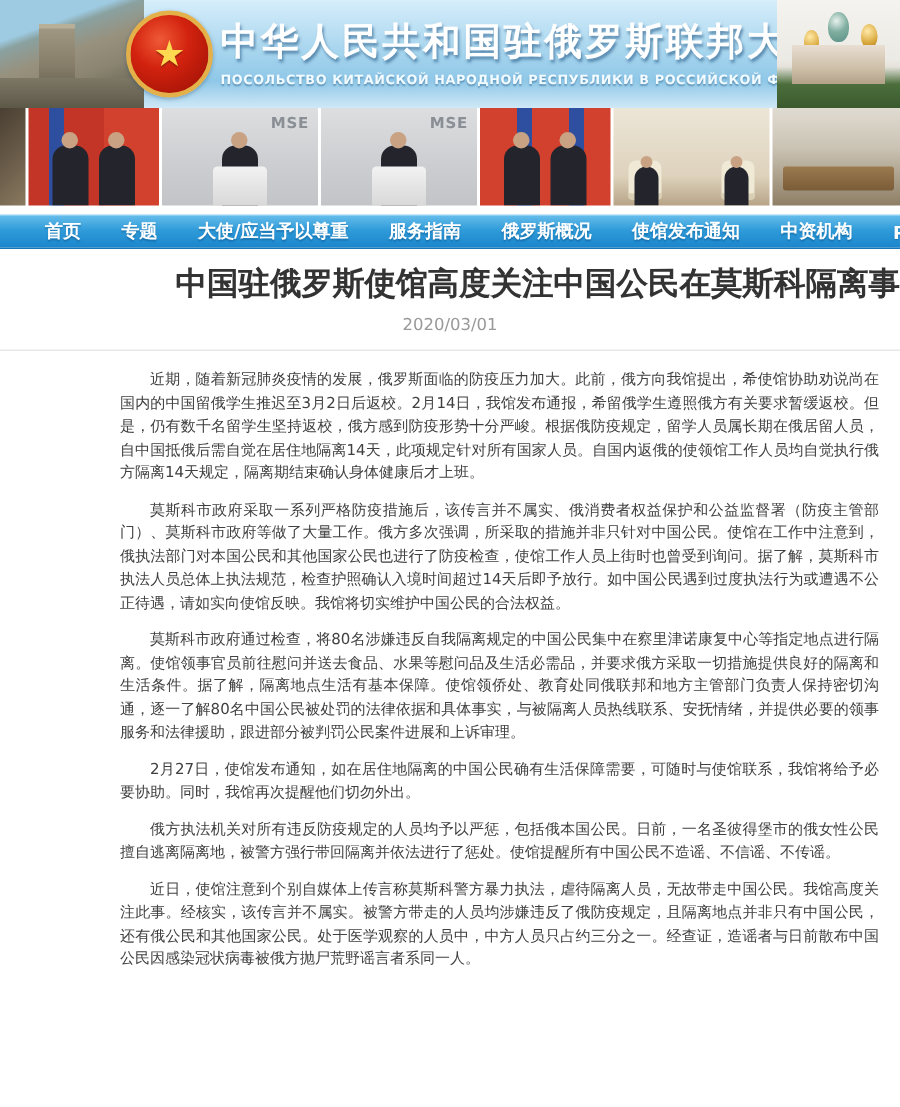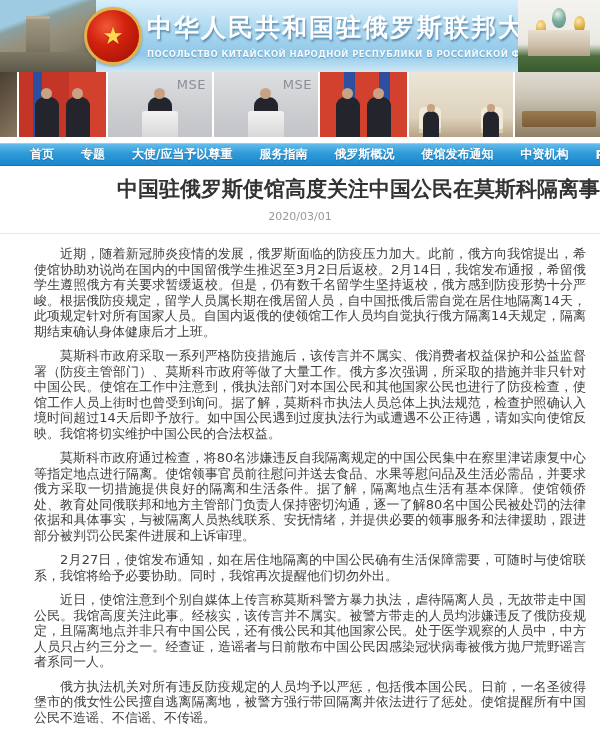--- a/index.html
+++ b/index.html
@@ -74,21 +74,21 @@
   .photo-4 { width:87px; background:linear-gradient(90deg,#d2402e 0 28%,#2e4fa0 28% 40%,#d2402e 40% 68%,#2e4fa0 68% 80%,#d2402e 80% 100%); }
   .photo-5 { width:104px; background:linear-gradient(180deg,#ece6d8 0%,#ded2bc 70%,#b7a487 100%); }
   .photo-6 { width:88px; margin-right:0; background:linear-gradient(180deg,#e0dbd1 0%,#cbc4b5 40%,#8e7e64 100%); }
   .fig { position:absolute; bottom:0; width:24px; height:40px; border-radius:9px 9px 0 0; background:#23242c; }
   .fig::before { content:""; position:absolute; top:-9px; left:6px; width:11px; height:11px; border-radius:50%; background:#c9a283; }
   .fig-l { left:16px; } .fig-r { right:16px; }
   .fig-c { left:50%; transform:translateX(-50%); }
   .fig-sm { width:16px; height:26px; } .fig-sm::before { width:8px; height:8px; left:4px; top:-7px; }
   .podium { position:absolute; bottom:0; left:50%; transform:translateX(-50%); width:36px; height:26px;
     background:linear-gradient(180deg,#f2f2f2 0%,#d8d8d8 100%); border-radius:3px 3px 0 0; }
-  .msc-logo { position:absolute; top:5px; right:6px; font-size:13px; font-weight:normal; color:#8a8f96; letter-spacing:.5px; }
+  .msc-logo { position:absolute; top:5px; right:6px; font-size:10px; font-weight:bold; color:#8a8f96; letter-spacing:.5px; }
   .long-table { position:absolute; bottom:10px; left:8%; width:84%; height:16px;
     background:linear-gradient(180deg,#9b7a4e 0%,#7a5c38 100%); border-radius:2px; }
   .chair { position:absolute; bottom:4px; width:22px; height:26px; border-radius:5px 5px 2px 2px; background:#efe9d6; box-shadow:inset 0 -4px 0 #d8cfb4; }
   .chair-l { left:10px; } .chair-r { right:10px; }
 
   
   .nav {
     margin-top:4px; height:23px;
     background:linear-gradient(180deg,#63bbea 0%,#2f9bd9 45%,#1b86cc 100%);
     border-top:1px solid #8ed0f2; border-bottom:1px solid #1577b5;
@@ -103,21 +103,21 @@
   .breadcrumb { padding:13px 6px 0 6px; font-size:11px; color:#999; }
   .breadcrumb a { color:#999; text-decoration:none; cursor:pointer; }
   .crumb-sep { margin:0 4px; }
 
   
   .article-title { margin-top:9px; text-align:right; font-size:21px; font-weight:bold; color:#333; }
   .article-date { margin-top:7px; text-align:center; font-size:11px; color:#999; }
   .title-rule { margin-top:10px; border-top:1px solid #e7e7e7; }
   .article-body {
     padding:12px 14px 0 34px;
-    font-size:13px; color:#404040; line-height:15.5px; text-align:justify;
+    font-size:10px; color:#404040; line-height:15.5px; text-align:justify;margin-left:46px;
   }
   .article-body p { margin:0 0 9px 0; text-indent:2em; }
 </style>
 </head>
 <body>
 
 <div class="page">
 
   <div class="banner">
     <div class="great-wall">
@@ -184,18 +184,18 @@
 
   <div class="article-title">中国驻俄罗斯使馆高度关注中国公民在莫斯科隔离事</div>
   <div class="article-date">2020/03/01</div>
   <div class="title-rule"></div>
 
   <div class="article-body">
     <p>近期，随着新冠肺炎疫情的发展，俄罗斯面临的防疫压力加大。此前，俄方向我馆提出，希使馆协助劝说尚在国内的中国留俄学生推迟至3月2日后返校。2月14日，我馆发布通报，希留俄学生遵照俄方有关要求暂缓返校。但是，仍有数千名留学生坚持返校，俄方感到防疫形势十分严峻。根据俄防疫规定，留学人员属长期在俄居留人员，自中国抵俄后需自觉在居住地隔离14天，此项规定针对所有国家人员。自国内返俄的使领馆工作人员均自觉执行俄方隔离14天规定，隔离期结束确认身体健康后才上班。</p>
     <p>莫斯科市政府采取一系列严格防疫措施后，该传言并不属实、俄消费者权益保护和公益监督署（防疫主管部门）、莫斯科市政府等做了大量工作。俄方多次强调，所采取的措施并非只针对中国公民。使馆在工作中注意到，俄执法部门对本国公民和其他国家公民也进行了防疫检查，使馆工作人员上街时也曾受到询问。据了解，莫斯科市执法人员总体上执法规范，检查护照确认入境时间超过14天后即予放行。如中国公民遇到过度执法行为或遭遇不公正待遇，请如实向使馆反映。我馆将切实维护中国公民的合法权益。</p>
     <p>莫斯科市政府通过检查，将80名涉嫌违反自我隔离规定的中国公民集中在察里津诺康复中心等指定地点进行隔离。使馆领事官员前往慰问并送去食品、水果等慰问品及生活必需品，并要求俄方采取一切措施提供良好的隔离和生活条件。据了解，隔离地点生活有基本保障。使馆领侨处、教育处同俄联邦和地方主管部门负责人保持密切沟通，逐一了解80名中国公民被处罚的法律依据和具体事实，与被隔离人员热线联系、安抚情绪，并提供必要的领事服务和法律援助，跟进部分被判罚公民案件进展和上诉审理。</p>
     <p>2月27日，使馆发布通知，如在居住地隔离的中国公民确有生活保障需要，可随时与使馆联系，我馆将给予必要协助。同时，我馆再次提醒他们切勿外出。</p>
+    <p>俄方执法机关对所有违反防疫规定的人员均予以严惩，包括俄本国公民。日前，一名圣彼得堡市的俄女性公民擅自逃离隔离地，被警方强行带回隔离并依法进行了惩处。使馆提醒所有中国公民不造谣、不信谣、不传谣。</p>
     <p>近日，使馆注意到个别自媒体上传言称莫斯科警方暴力执法，虐待隔离人员，无故带走中国公民。我馆高度关注此事。经核实，该传言并不属实。被警方带走的人员均涉嫌违反了俄防疫规定，且隔离地点并非只有中国公民，还有俄公民和其他国家公民。处于医学观察的人员中，中方人员只占约三分之一。经查证，造谣者与日前散布中国公民因感染冠状病毒被俄方抛尸荒野谣言者系同一人。</p>
-    <p>俄方执法机关对所有违反防疫规定的人员均予以严惩，包括俄本国公民。日前，一名圣彼得堡市的俄女性公民擅自逃离隔离地，被警方强行带回隔离并依法进行了惩处。使馆提醒所有中国公民不造谣、不信谣、不传谣。</p>
 
   </div>
 
 </div>
 
 </body></html>

